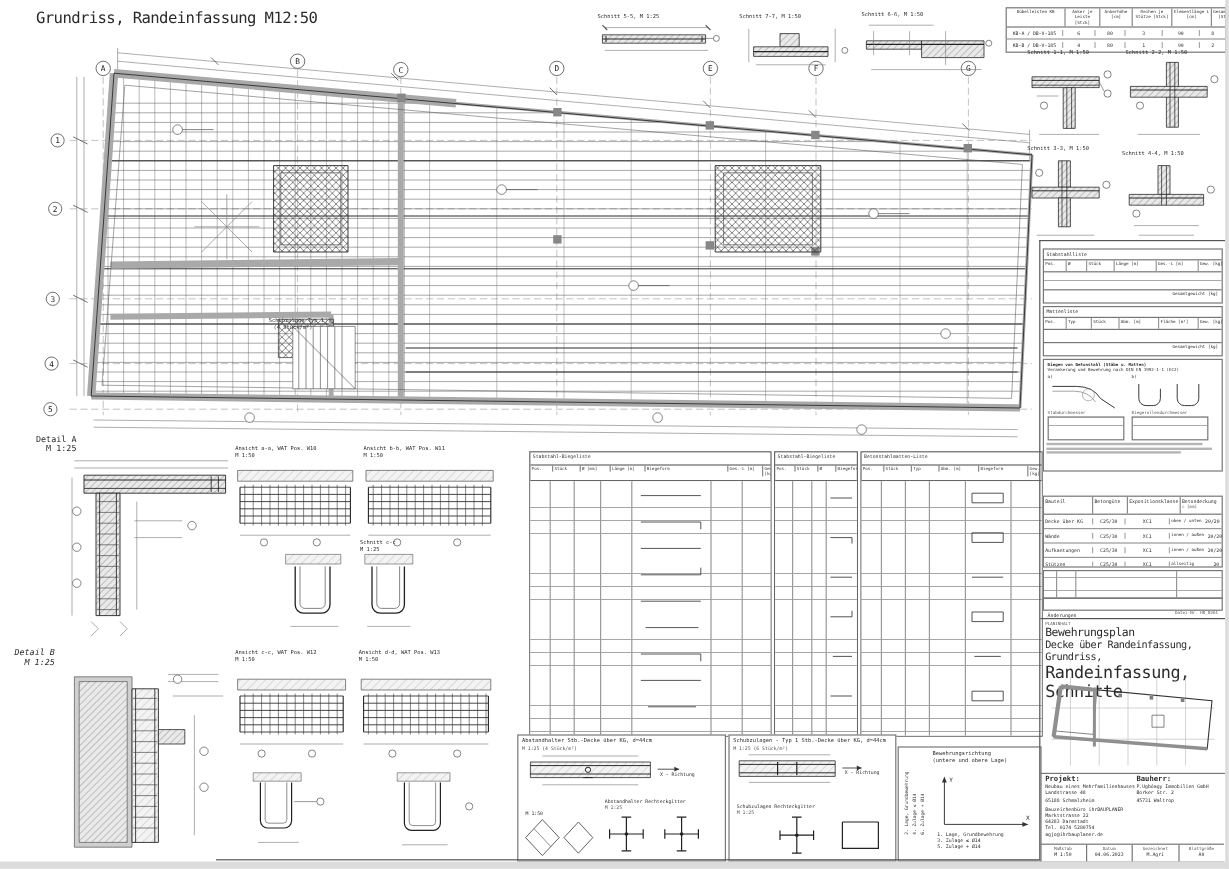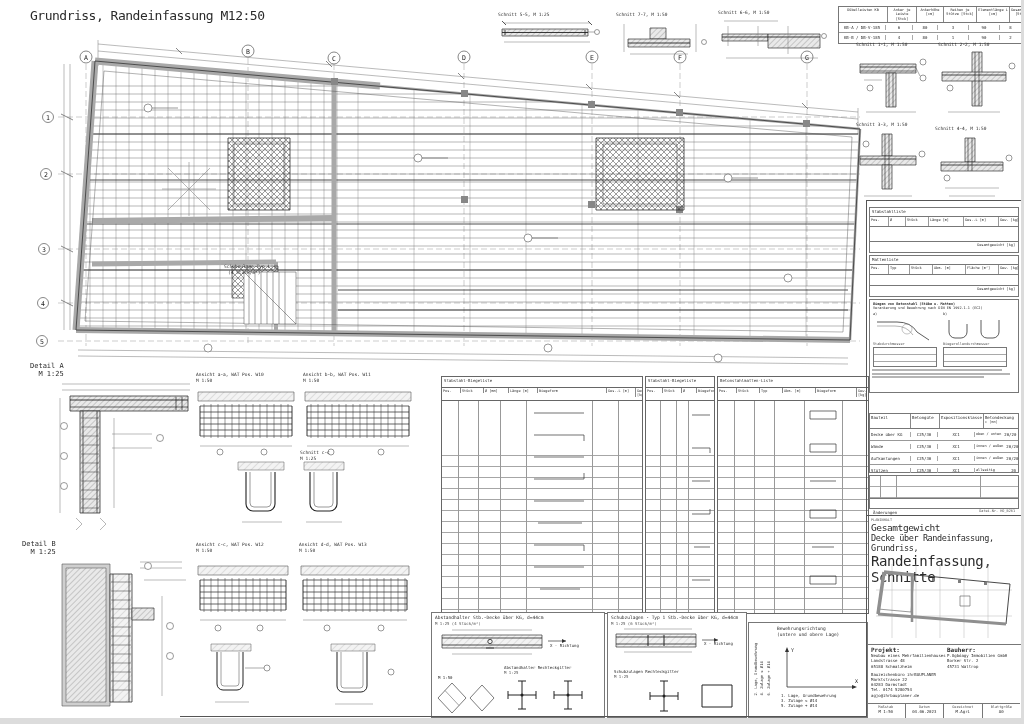--- a/index.html
+++ b/index.html
@@ -525,21 +525,21 @@
     <rect x="6" y="2" width="46" height="8" fill="url(#hatchL)" stroke="#555" stroke-width="0.5"></rect>
     <path d="M14,12 V44 a7,7 0 0 0 7,7 H36 a7,7 0 0 0 7,-7 V12" fill="none" stroke="#222" stroke-width="1.1"></path>
     <path d="M18,12 V43 a4,4 0 0 0 4,4 H35 a4,4 0 0 0 4,-4 V12" fill="none" stroke="#555" stroke-width="0.6"></path>
     <rect x="72" y="2" width="40" height="8" fill="url(#hatchL)" stroke="#555" stroke-width="0.5"></rect>
     <path d="M78,12 V44 a7,7 0 0 0 7,7 H98 a7,7 0 0 0 7,-7 V12" fill="none" stroke="#222" stroke-width="1.1"></path>
     <path d="M82,12 V43 a4,4 0 0 0 4,4 H97 a4,4 0 0 0 4,-4 V12" fill="none" stroke="#555" stroke-width="0.6"></path>
     <line x1="10" y1="62" x2="50" y2="62" stroke="#777" stroke-width="0.5"></line>
     <line x1="74" y1="62" x2="110" y2="62" stroke="#777" stroke-width="0.5"></line>
   </svg>
 
-  <div class="abs lbl7" style="left:22px;top:540px;">
+  <div class="abs lbl7" style="left:12px;top:540px;font-style:italic;">
     <div>Detail B</div>
     <div>M 1:25</div>
   </div>
   <svg class="abs" style="left:52px;top:556px;" width="142" height="160" viewBox="0 0 142 160">
     <polygon points="10,8 58,8 58,150 10,150" fill="#cfcfcf" stroke="#555" stroke-width="0.6"></polygon>
     <rect x="14" y="12" width="40" height="134" fill="url(#hatch)" stroke="#444" stroke-width="0.5"></rect>
     <rect x="58" y="18" width="22" height="128" fill="url(#hatchL)" stroke="#333" stroke-width="0.8"></rect>
     <line x1="61" y1="18" x2="61" y2="146" stroke="#222" stroke-width="0.7"></line>
     <line x1="77" y1="18" x2="77" y2="146" stroke="#222" stroke-width="0.7"></line>
     <g stroke="#333" stroke-width="0.5">
@@ -934,21 +934,21 @@
           <div class="csep" style="left:110px;"></div>
       </div>
     </div>
     <div class="abs" style="left:2px;top:297px;width:148px;height:9px;border:0.5px solid #777;">
       <span class="lbl4" style="padding:1px 3px;display:inline-block;">Änderungen</span>
     </div>
     <div class="abs lbl35 gray" style="left:0;top:308px;width:148px;text-align:right;">Datei-Nr. HO_B261</div>
 
     <div class="abs" style="left:0;top:314px;width:154px;border-top:0.75px solid #555;height:202px;">
       <div class="lbl35 gray" style="padding:2px 4px 0;">PLANINHALT</div>
-      <div style="font-size:9.5px;letter-spacing:-0.4px;padding:0 4px;">Gesamtgewicht</div>
+      <div style="font-size:9.5px;letter-spacing:-0.4px;padding:0 4px;">Bewehrungsplan</div>
       <div style="font-size:8.5px;letter-spacing:-0.4px;padding:0 4px;">Decke über Randeinfassung, Grundriss,</div>
       <div style="font-size:14px;letter-spacing:-0.4px;padding:0 4px;">Randeinfassung, Schnitte</div>
 
       <svg class="abs" style="left:5px;top:44px;" width="144" height="82" viewBox="0 0 144 82">
         <g stroke="#b5b5b5" stroke-width="0.5">
           <line x1="20" y1="4" x2="20" y2="78"></line>
             <line x1="44" y1="4" x2="44" y2="78"></line>
           <line x1="68" y1="4" x2="68" y2="78"></line>
             <line x1="92" y1="4" x2="92" y2="78"></line>
           <line x1="116" y1="4" x2="116" y2="78"></line>

